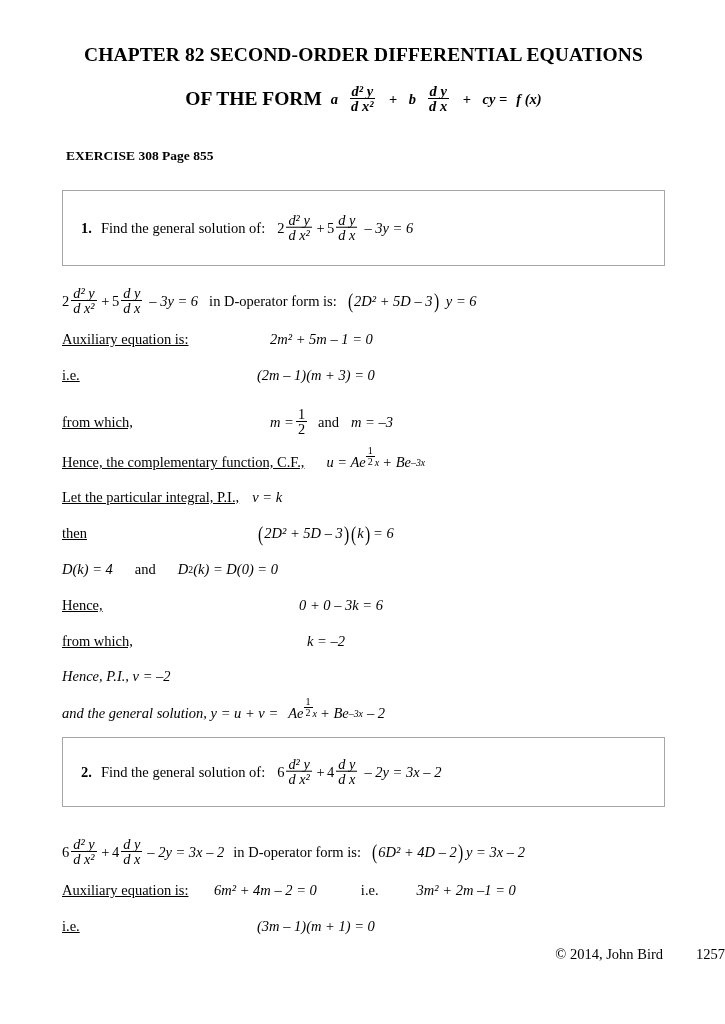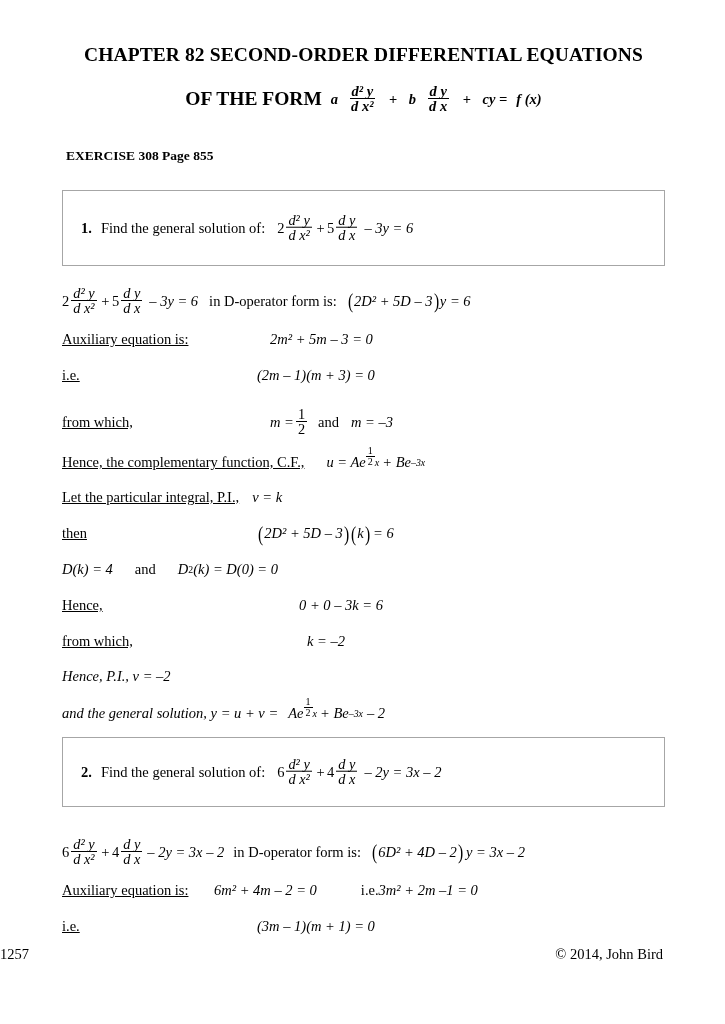--- a/index.html
+++ b/index.html
@@ -135,22 +135,22 @@
     top: -6px;
     font-size: 0.70em;
   }
   .op { padding: 0 2.5px; }
 
   
   .footer-page {
     position: absolute;
     left: 0;
     top: 946px;
-    width: 625px;
-    text-align: left;
+    width: 725px;
+    text-align: right;
     font-size: 14.5px;
   }
   .footer-copy {
     position: absolute;
     right: 62px;
     top: 946px;
     font-size: 14.5px;
   }
 </style>
 </head>
@@ -210,26 +210,26 @@
     <span class="mup">5</span>
     <span class="frac">
       <span class="num mi">d y</span>
       <span class="den mi">d x</span>
     </span>
     <span class="mi" style="margin-left:5px">– 3y = 6</span>
     <span style="margin-left:11px">in D-operator form is:</span>
     <span class="bigparen" style="margin-left:10px">(</span>
     <span class="mi">2D² + 5D – 3</span>
     <span class="bigparen">)</span>
-    <span class="mi" style="margin-left:0">y = 6</span>
+    <span class="mi" style="margin-left:6px">y = 6</span>
   </div>
 
   <div class="row" style="top:331px;">
     <span class="lbl" style="width:208px">Auxiliary equation is:</span>
-    <span class="mi">2m² + 5m – 3 = 0</span>
+    <span class="mi">2m² + 5m – 1 = 0</span>
   </div>
 
   <div class="row" style="top:367px;">
     <span class="lbl" style="width:195px">i.e.</span>
     <span class="mi">(2m – 1)(m + 3) = 0</span>
   </div>
 
   <div class="row" style="top:407px;">
     <span class="lbl" style="width:208px">from which,</span>
     <span class="mi">m =</span>
@@ -344,21 +344,21 @@
     <span class="bigparen" style="margin-left:10px">(</span>
     <span class="mi">6D² + 4D – 2</span>
     <span class="bigparen">)</span>
     <span class="mi" style="margin-left:2px">y = 3x – 2</span>
   </div>
 
   <div class="row" style="top:882px;">
     <span class="lbl" style="width:152px">Auxiliary equation is:</span>
     <span class="mi">6m² + 4m – 2 = 0</span>
     <span style="margin-left:44px">i.e.</span>
-    <span class="mi" style="">3m² + 2m –1 = 0</span>
+    <span class="mi" style="margin-left:38px">3m² + 2m –1 = 0</span>
   </div>
 
   <div class="row" style="top:918px;">
     <span class="lbl" style="width:195px">i.e.</span>
     <span class="mi">(3m – 1)(m + 1) = 0</span>
   </div>
 
   <div class="footer-page">1257</div>
   <div class="footer-copy">© 2014, John Bird</div>
 

